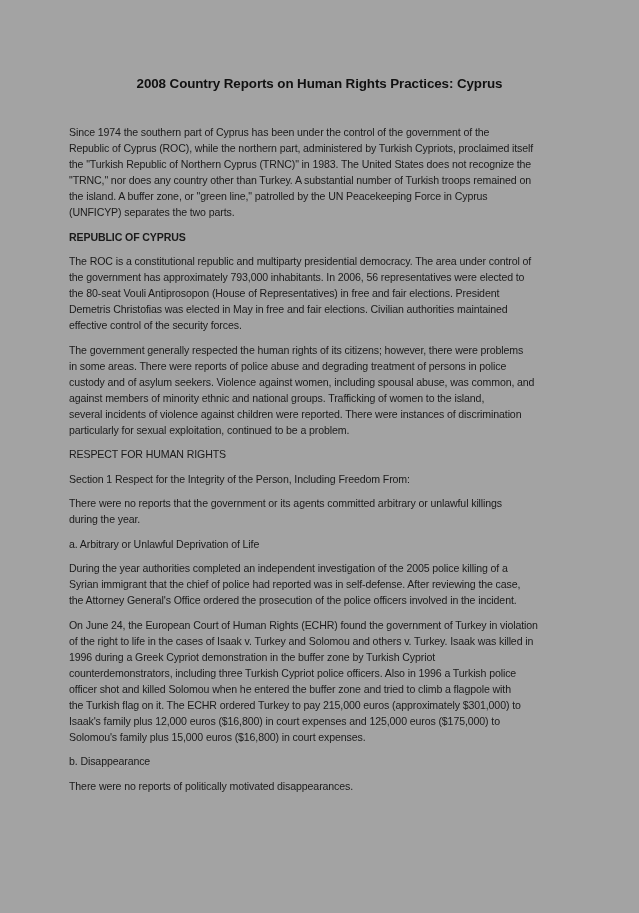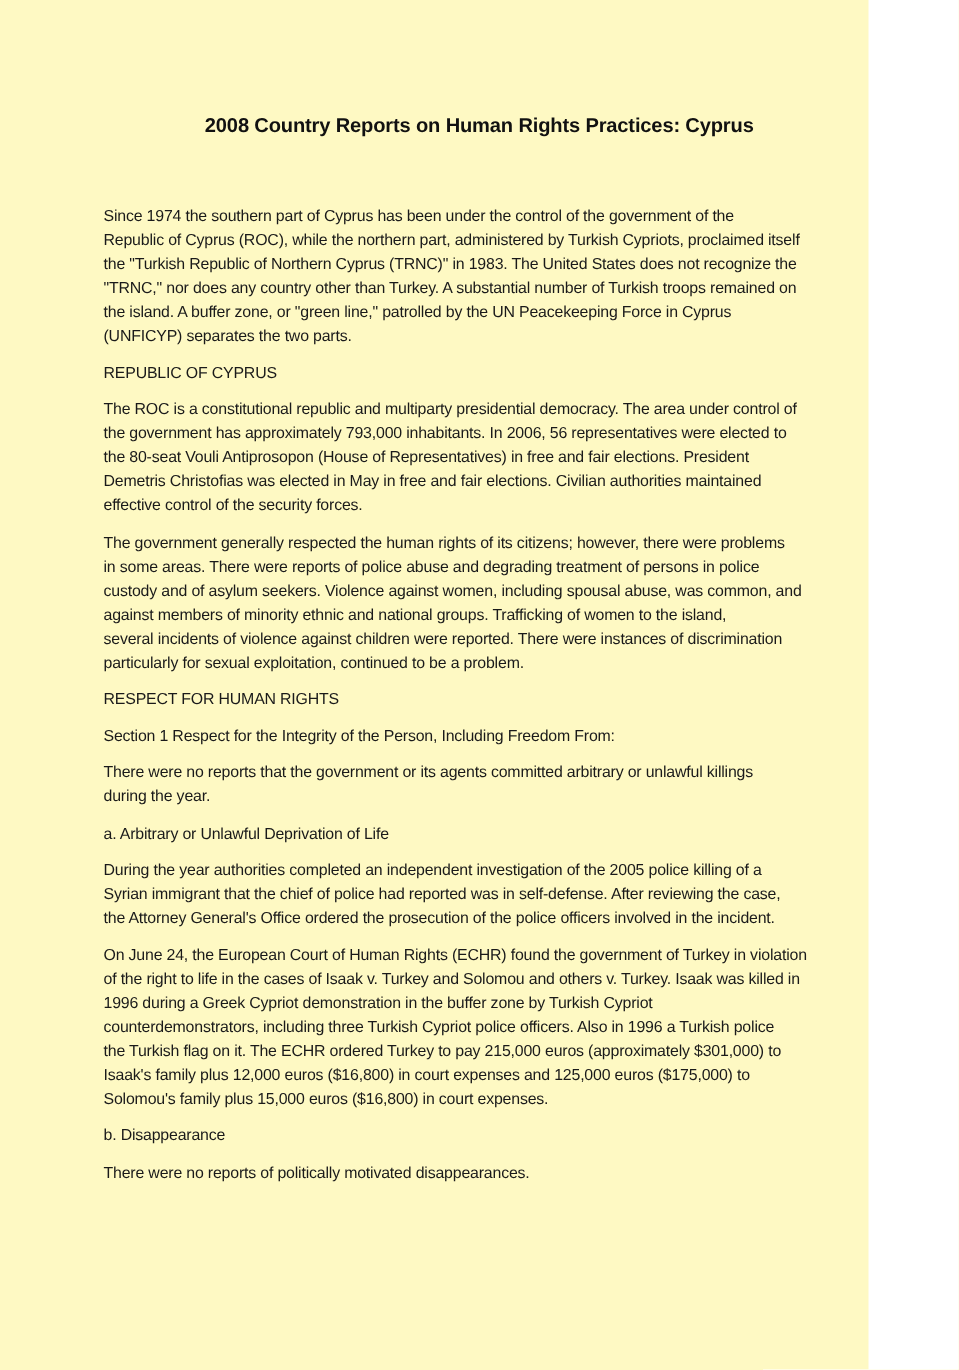--- a/index.html
+++ b/index.html
@@ -12,54 +12,54 @@
       height: 913px;
       position: relative;
       overflow: hidden;
       font-family: "Liberation Sans", "DejaVu Sans", sans-serif;
       color: #1a1a1a;
     }
     .page {
       position: absolute;
       left: 0;
       top: 0;
-      width: 579px;
+      width: 639px;
       height: 913px;
-      background: #fef9c3;
+      background: #a3a3a3;
     }
     .title {
       position: absolute;
       left: 0;
       top: 76px;
       width: 639px;
       text-align: center;
       font-size: 13.4px;
       font-weight: bold;
       color: #111111;
       letter-spacing: -0.1px;
     }
     .content {
       position: absolute;
       left: 69px;
-      top: 136px;
+      top: 124px;
       width: 520px;
       font-size: 10.6px;
       line-height: 16px;
       color: #1a1a1a;
     }
     .block {
       margin: 0 0 8.5px 0;
     }
     .line {
       display: block;
       white-space: nowrap;
       letter-spacing: -0.12px;
     }
     .bold {
-      font-weight: normal;
+      font-weight: bold;
     }
   </style>
 </head>
 <body>
 
 <div class="page">
   <div class="title">2008 Country Reports on Human Rights Practices: Cyprus</div>
 
   <div class="content">
 
@@ -114,20 +114,21 @@
       <span class="line">During the year authorities completed an independent investigation of the 2005 police killing of a</span>
       <span class="line">Syrian immigrant that the chief of police had reported was in self-defense. After reviewing the case,</span>
       <span class="line">the Attorney General's Office ordered the prosecution of the police officers involved in the incident.</span>
     </div>
 
     <div class="block">
       <span class="line">On June 24, the European Court of Human Rights (ECHR) found the government of Turkey in violation</span>
       <span class="line">of the right to life in the cases of Isaak v. Turkey and Solomou and others v. Turkey. Isaak was killed in</span>
       <span class="line">1996 during a Greek Cypriot demonstration in the buffer zone by Turkish Cypriot</span>
       <span class="line">counterdemonstrators, including three Turkish Cypriot police officers. Also in 1996 a Turkish police</span>
+      <span class="line">officer shot and killed Solomou when he entered the buffer zone and tried to climb a flagpole with</span>
       <span class="line">the Turkish flag on it. The ECHR ordered Turkey to pay 215,000 euros (approximately $301,000) to</span>
       <span class="line">Isaak's family plus 12,000 euros ($16,800) in court expenses and 125,000 euros ($175,000) to</span>
       <span class="line">Solomou's family plus 15,000 euros ($16,800) in court expenses.</span>
     </div>
 
     <div class="block">
       <span class="line">b. Disappearance</span>
     </div>
 
     <div class="block">

